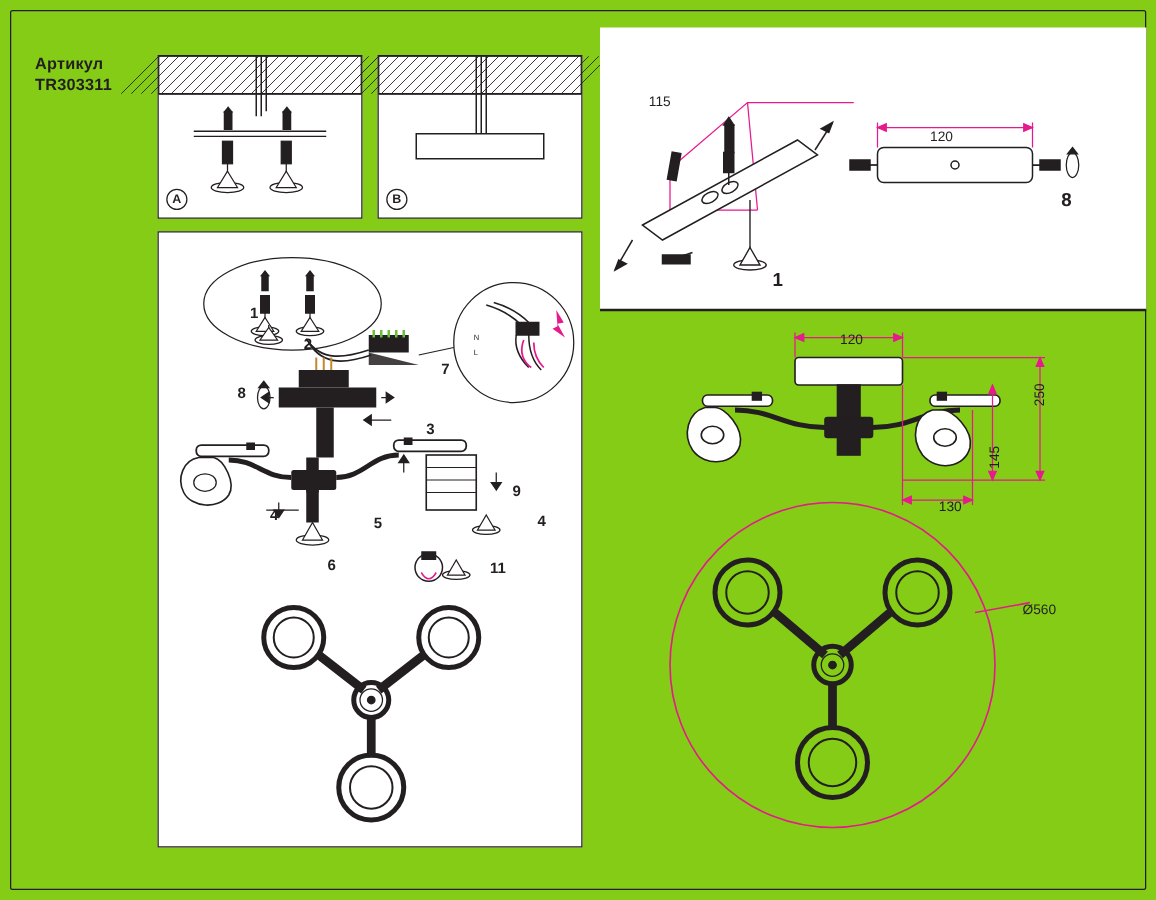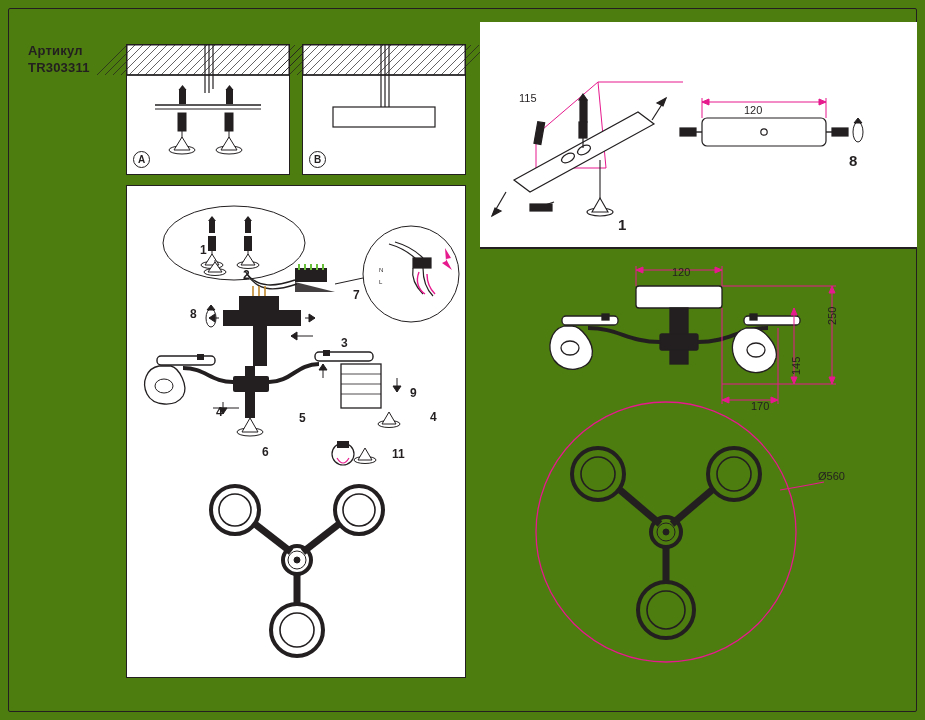--- a/index.html
+++ b/index.html
@@ -7,21 +7,21 @@
     padding: 0;
     background: #ffffff;
   }
   body {
     font-family: "Liberation Sans", sans-serif;
   }
   #sheet {
     position: relative;
     width: 925px;
     height: 720px;
-    background: #4d7c0f;
+    background: #84cc16;
     overflow: hidden;
   }
   .frame {
     position: absolute;
     left: 8px;
     top: 8px;
     width: 909px;
     height: 704px;
     border: 1px solid #231f20;
     box-sizing: border-box;
@@ -435,21 +435,21 @@
         <line x1="214" y1="78" x2="214" y2="58"></line>
         <line x1="338" y1="78" x2="338" y2="58"></line>
       </g>
 
       <g stroke="#231f20" stroke-width="1" fill="none">
         <ellipse cx="370" cy="92" rx="5" ry="10"></ellipse>
         <path d="M370 78 l4 5 h-8 z" fill="#231f20"></path>
       </g>
     </svg>
   </div>
-  <div class="lbl" style="left:519px; top:76px;margin-top:16px;">115</div>
+  <div class="lbl" style="left:519px; top:76px;">115</div>
   <div class="lbl bold" style="left:618px; top:216px;">1</div>
   <div class="lbl" style="left:744px; top:104px;">120</div>
   <div class="lbl bold" style="left:849px; top:152px;">8</div>
 
   <div style="position:absolute; left:488px; top:258px; width:420px; height:412px;">
     <svg width="420" height="412" viewBox="0 0 420 412">
 
       <g stroke="#231f20" fill="#ffffff" stroke-width="1.3">
         <rect x="148" y="28" width="86" height="22" rx="3"></rect>
         <rect x="182" y="50" width="18" height="26" fill="#231f20"></rect>
@@ -514,16 +514,16 @@
         </g>
 
         <path d="M292 232 C 316 228, 326 226, 336 224" stroke="#e6198d" stroke-width="1.2" fill="none"></path>
       </g>
     </svg>
   </div>
 
   <div class="lbl" style="left:672px; top:266px;">120</div>
   <div class="lbl" style="left:826px; top:325px; transform:rotate(-90deg); transform-origin:left top;">250</div>
   <div class="lbl" style="left:790px; top:375px; transform:rotate(-90deg); transform-origin:left top;">145</div>
-  <div class="lbl" style="left:751px; top:400px;">170</div>
-  <div class="lbl" style="left:818px; top:470px;">Ø560</div>
+  <div class="lbl" style="left:751px; top:400px;">130</div>
+  <div class="lbl" style="left:818px; top:482px;">Ø560</div>
 
 </div>
 
 </body></html>

